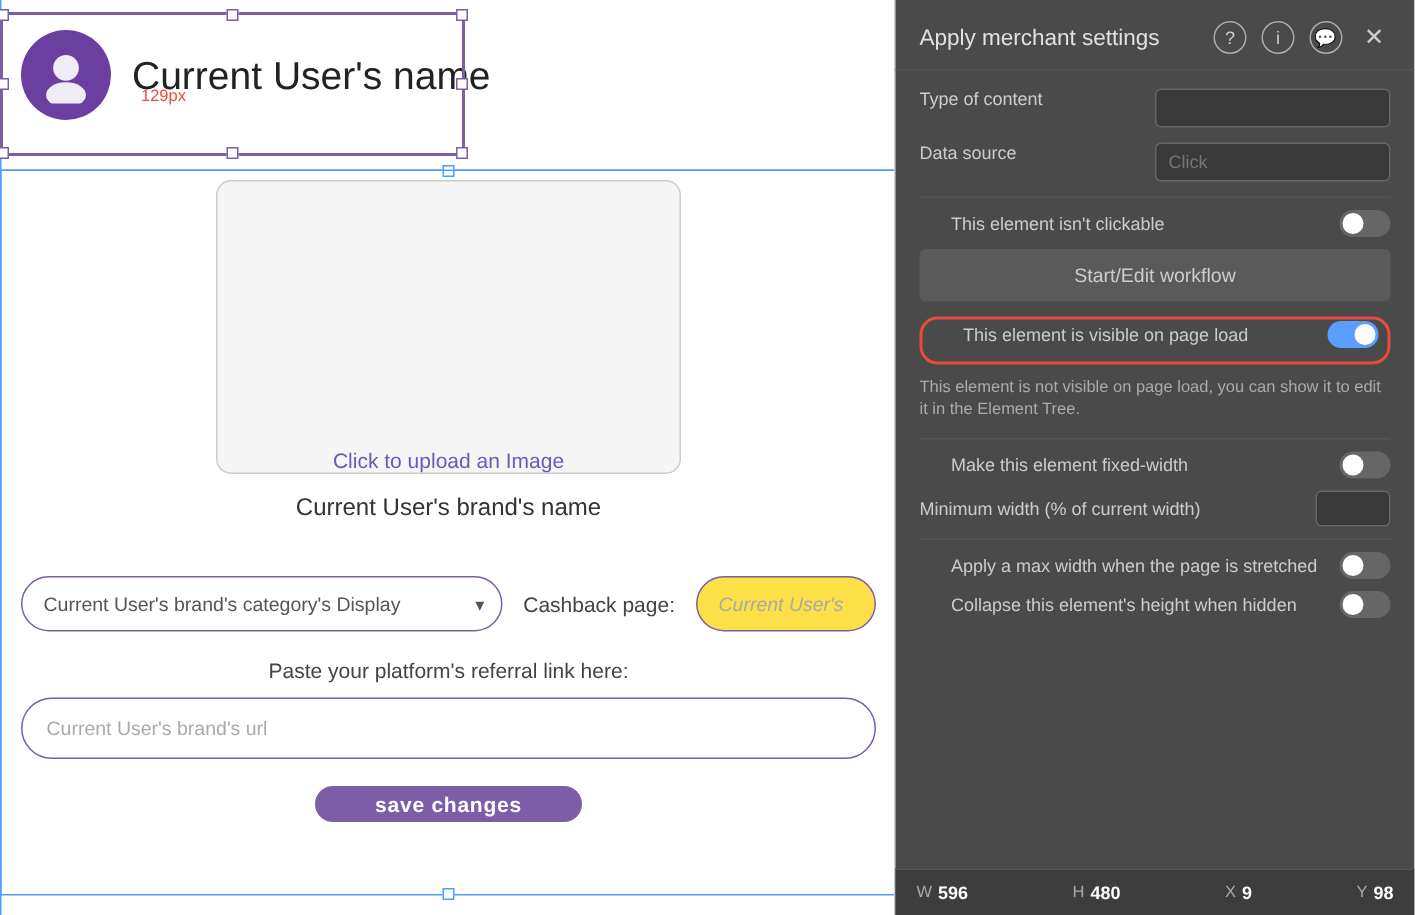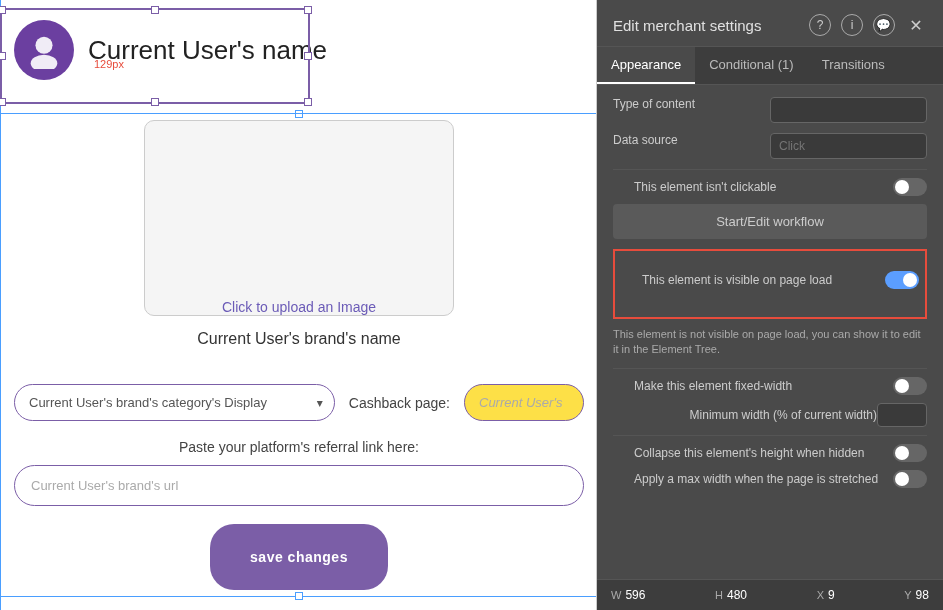--- a/index.html
+++ b/index.html
@@ -223,21 +223,21 @@
       color: #555;
       background: #fff;
       margin-bottom: 18px;
     }
     .url-input::placeholder { color: #aaa; }
 
     
     .save-btn {
       display: block;
       margin: 0 auto;
-      padding: 25px 40px;
+      padding: 4px 40px;
       background: #7b5ea7;
       color: #fff;
       border: none;
       border-radius: 24px;
       font-size: 14px;
       font-weight: 600;
       letter-spacing: 0.5px;
       cursor: pointer;
       text-transform: lowercase;
     }
@@ -428,36 +428,36 @@
       border-radius: 4px;
       color: #ccc;
       font-size: 13px;
       cursor: pointer;
       margin-bottom: 10px;
     }
 
     
     .highlighted-row {
       border: 2px solid #e74c3c;
-      border-radius: 0;
+      border-radius: 12px;
       margin-bottom: 8px;
-      padding: 20px 6px;
+      padding: 1px 6px;
     }
 
     .info-text {
       font-size: 11px;
       color: #aaa;
       margin-bottom: 10px;
       line-height: 1.4;
     }
 
     .number-input-row {
       display: flex;
       align-items: center;
-      justify-content: flex-end;
+      justify-content: space-between;
       margin-bottom: 8px;
       font-size: 12px;
       color: #ccc;
     }
     .number-input-small {
       width: 50px;
       background: #3a3a3a;
       border: 1px solid #666;
       border-radius: 4px;
       color: #ccc;
@@ -482,21 +482,21 @@
       align-items: center;
       gap: 4px;
     }
     .coord-label {
       color: #aaa;
       font-size: 11px;
     }
     .coord-value {
       color: #fff;
       font-size: 12px;
-      font-weight: 400;
+      font-weight: 700;
     }
 
     
     .panel-content::-webkit-scrollbar { width: 4px; }
     .panel-content::-webkit-scrollbar-track { background: #3a3a3a; }
     .panel-content::-webkit-scrollbar-thumb { background: #666; }
 
     .divider {
       height: 1px;
       background: #555;
@@ -572,34 +572,29 @@
 
     
     <button class="save-btn">save changes</button>
 
   </div>
 </div>
 
 <div class="right-panel">
 
   <div class="panel-header">
-    <span class="panel-title">Edit merchant settings</span>
+    <span class="panel-title">Apply merchant settings</span>
     <div class="panel-icons">
       <div class="panel-icon-btn">?</div>
       <div class="panel-icon-btn">i</div>
       <div class="panel-icon-btn">💬</div>
       <button class="panel-close-btn">✕</button>
     </div>
   </div>
 
-  <div class="panel-tabs">
-    <div class="panel-tab active">Appearance</div>
-    <div class="panel-tab">Conditional (1)</div>
-    <div class="panel-tab">Transitions</div>
-  </div>
 
   <div class="panel-content">
 
     
     <div class="form-group">
       <span class="form-group-label">Type of content</span>
       <div class="form-group-control">
         <select class="panel-select">
           <option></option>
         </select>
@@ -647,27 +642,27 @@
     
     <div class="number-input-row">
       <span>Minimum width (% of current width)</span>
       <input class="number-input-small" type="text" style="">
     </div>
 
     <div class="divider"></div>
 
     
     <div class="toggle-row">
+      <span>Apply a max width when the page is stretched</span>
+      <div class="toggle-switch"></div>
+    </div>
+
+    
+    <div class="toggle-row">
       <span>Collapse this element's height when hidden</span>
-      <div class="toggle-switch"></div>
-    </div>
-
-    
-    <div class="toggle-row">
-      <span>Apply a max width when the page is stretched</span>
       <div class="toggle-switch"></div>
     </div>
 
   </div>
 
   <div class="panel-bottom-bar">
     <div class="coord-group">
       <span class="coord-label">W</span>
       <span class="coord-value">596</span>
     </div>

